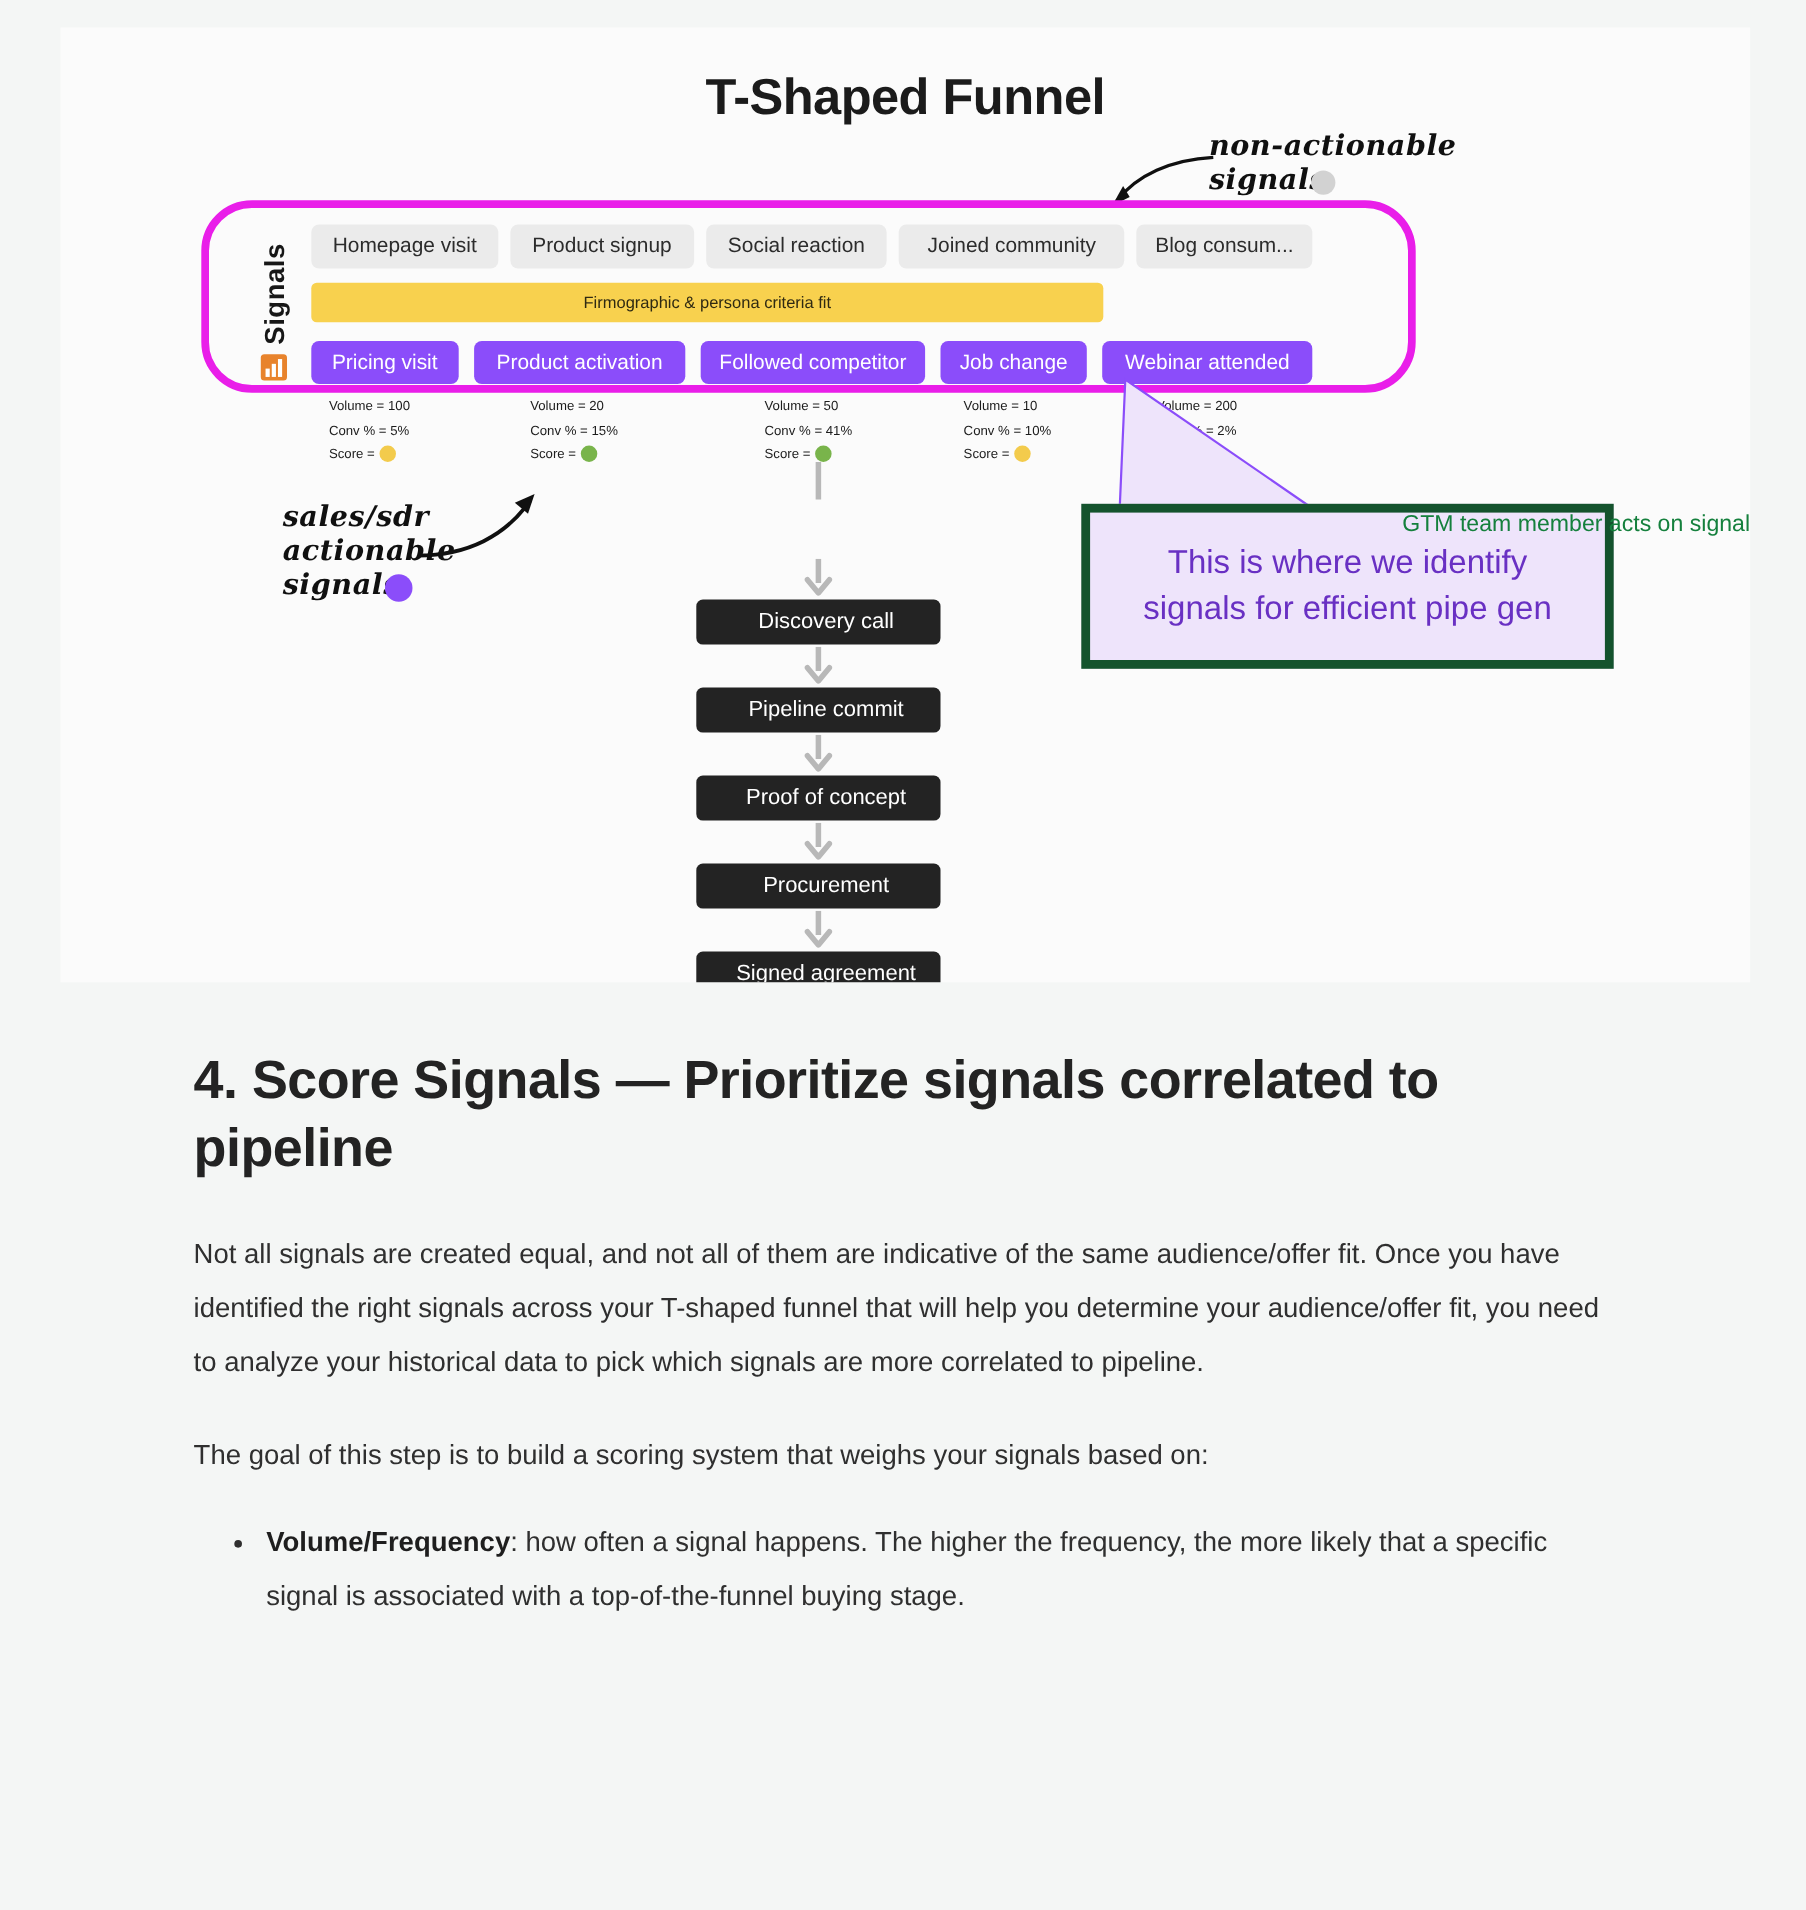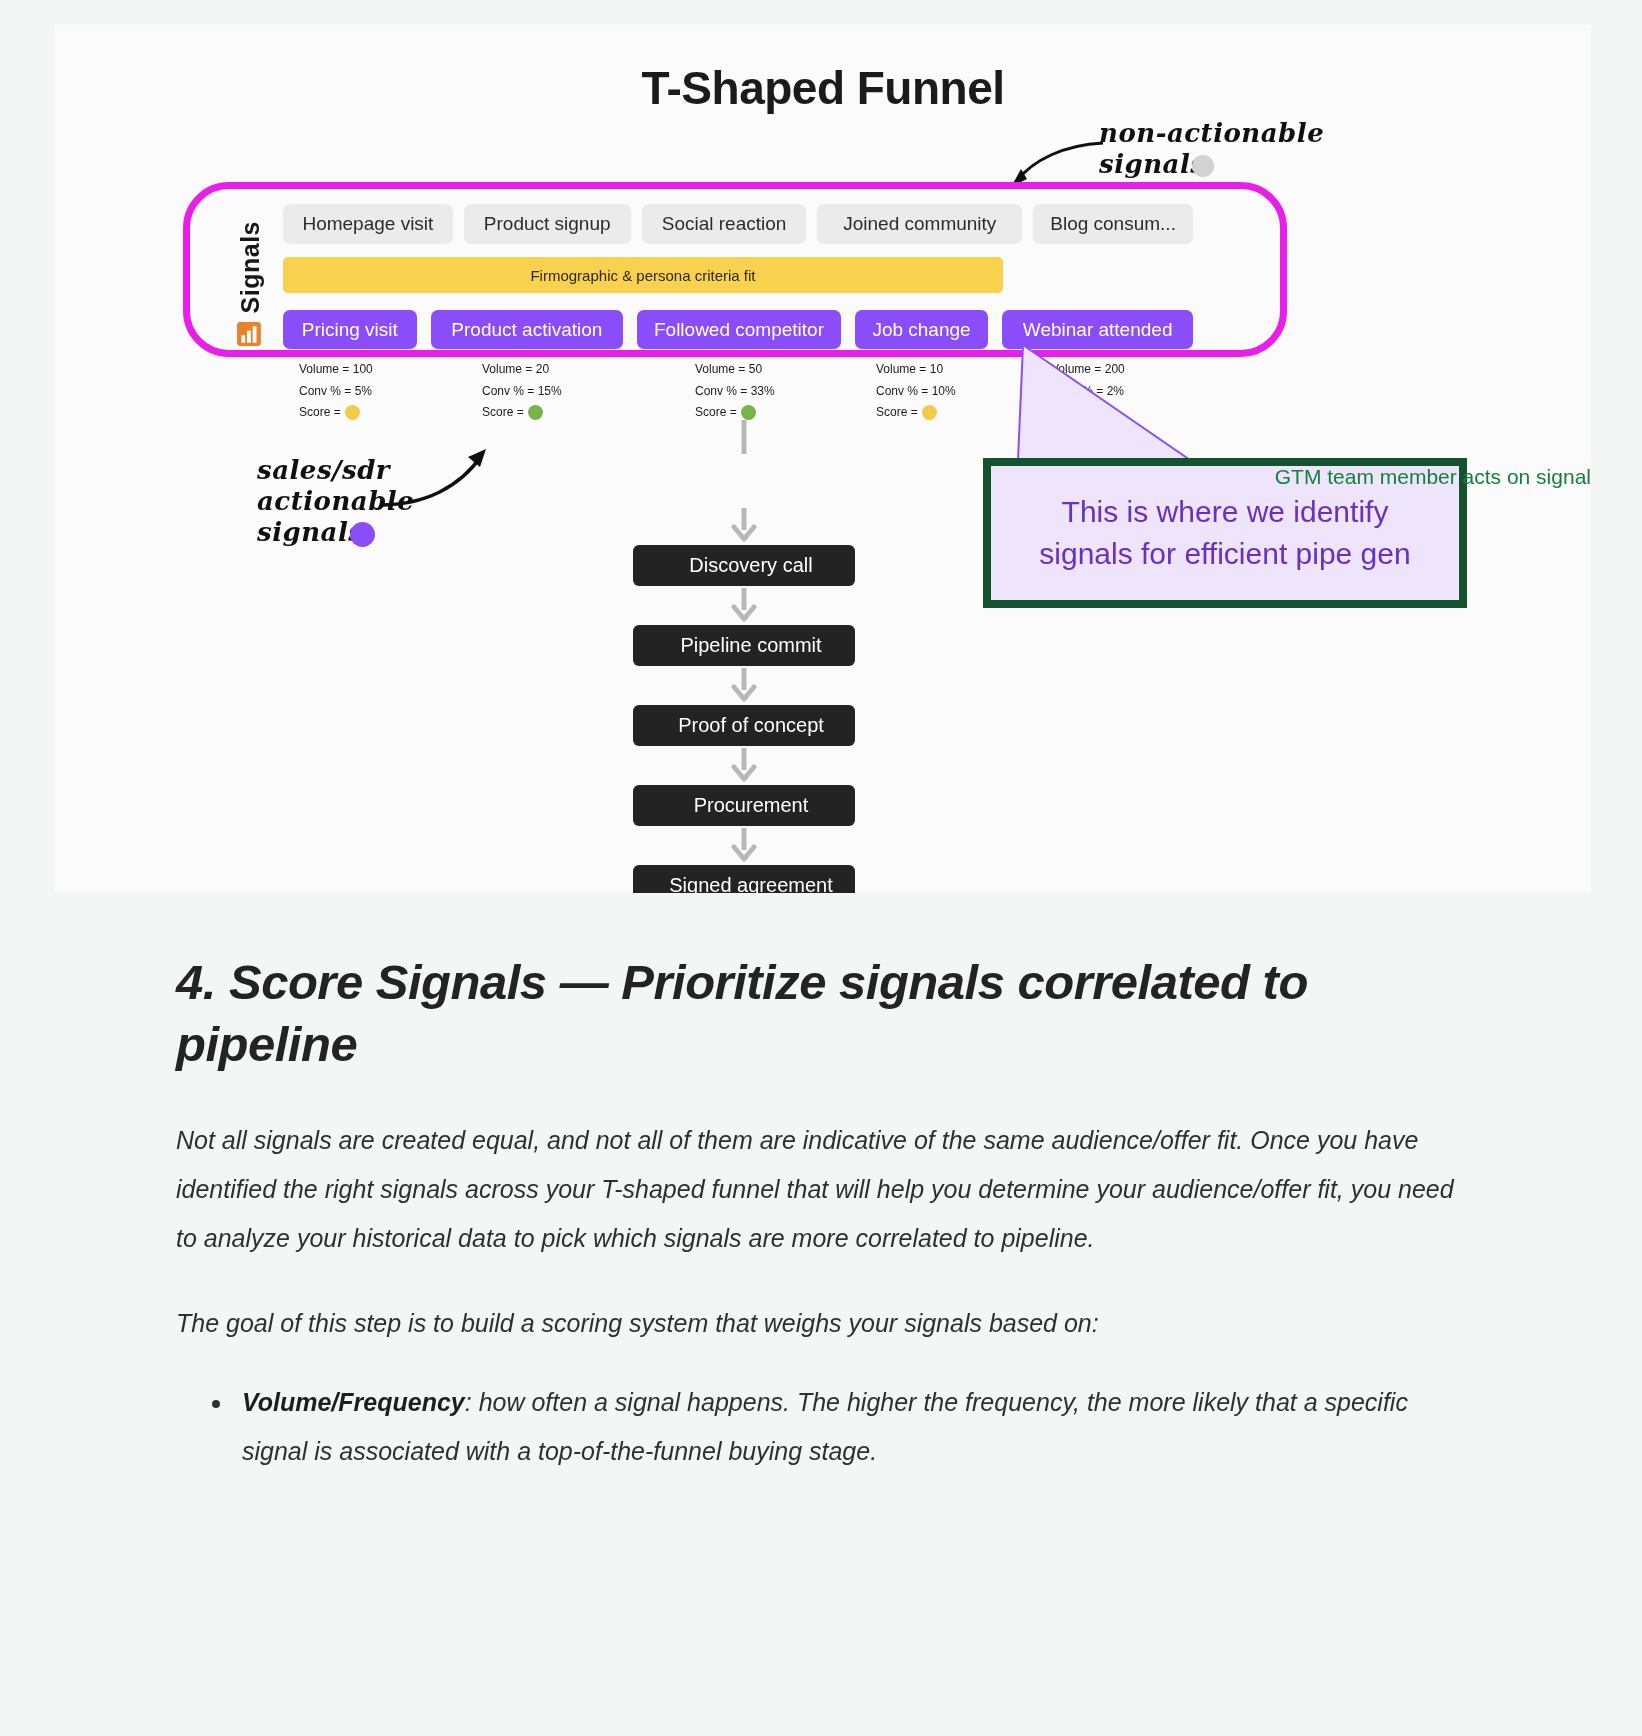--- a/index.html
+++ b/index.html
@@ -245,21 +245,21 @@
   .flow-arrow {
     width: 222px;
     height: 39px;
     display: flex;
     align-items: center;
     justify-content: center;
   }
 
   
   .article { position: absolute; left: 0; top: 893px; width: 1642px; }
-  .article-inner { margin: 0 auto; width: 1290px; font-style: italic; }
+  .article-inner { margin: 0 auto; width: 1290px; }
   .article-heading {
     margin-top: 58px;
     font-size: 49px;
     line-height: 62px;
     font-weight: bold;
     color: #232323;
     letter-spacing: -0.5px;
   }
   .article-p {
     margin-top: 36px;
@@ -347,21 +347,21 @@
     <div class="mrow">
         <span>Score =</span>
         <span class="dot" style="background:#79b44b"></span>
       </div>
   </div>
   <div class="metrics m2">
     <div class="mrow">
         <span>Volume = 50</span>
       </div>
     <div class="mrow">
-        <span>Conv % = 33%</span>
+        <span>Conv % = 41%</span>
       </div>
     <div class="mrow">
         <span>Score =</span>
         <span class="dot" style="background:#79b44b"></span>
       </div>
   </div>
   <div class="metrics m3">
     <div class="mrow">
         <span>Volume = 10</span>
       </div>

